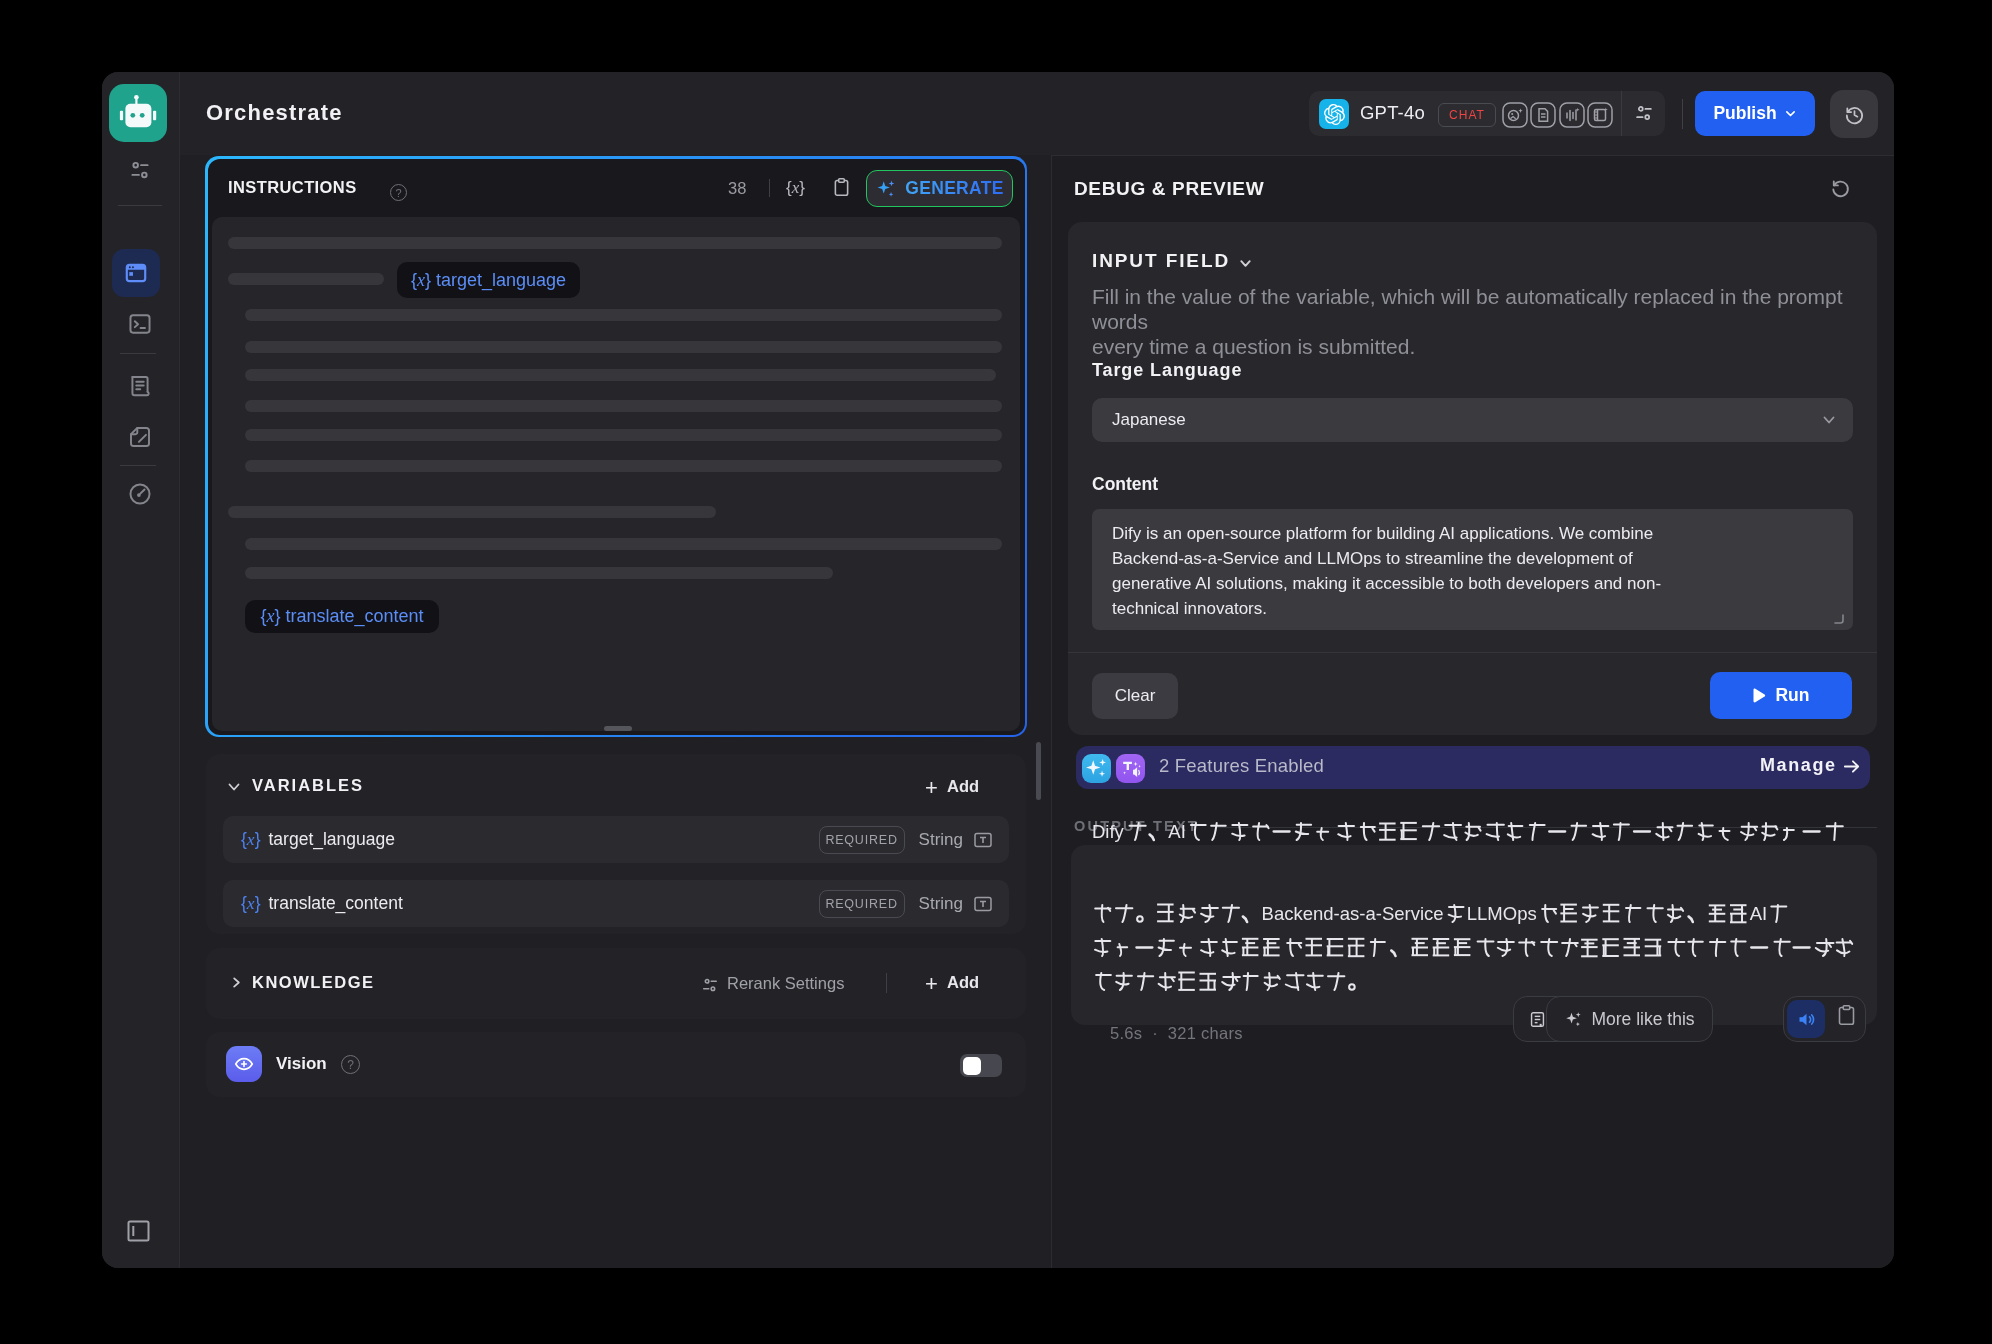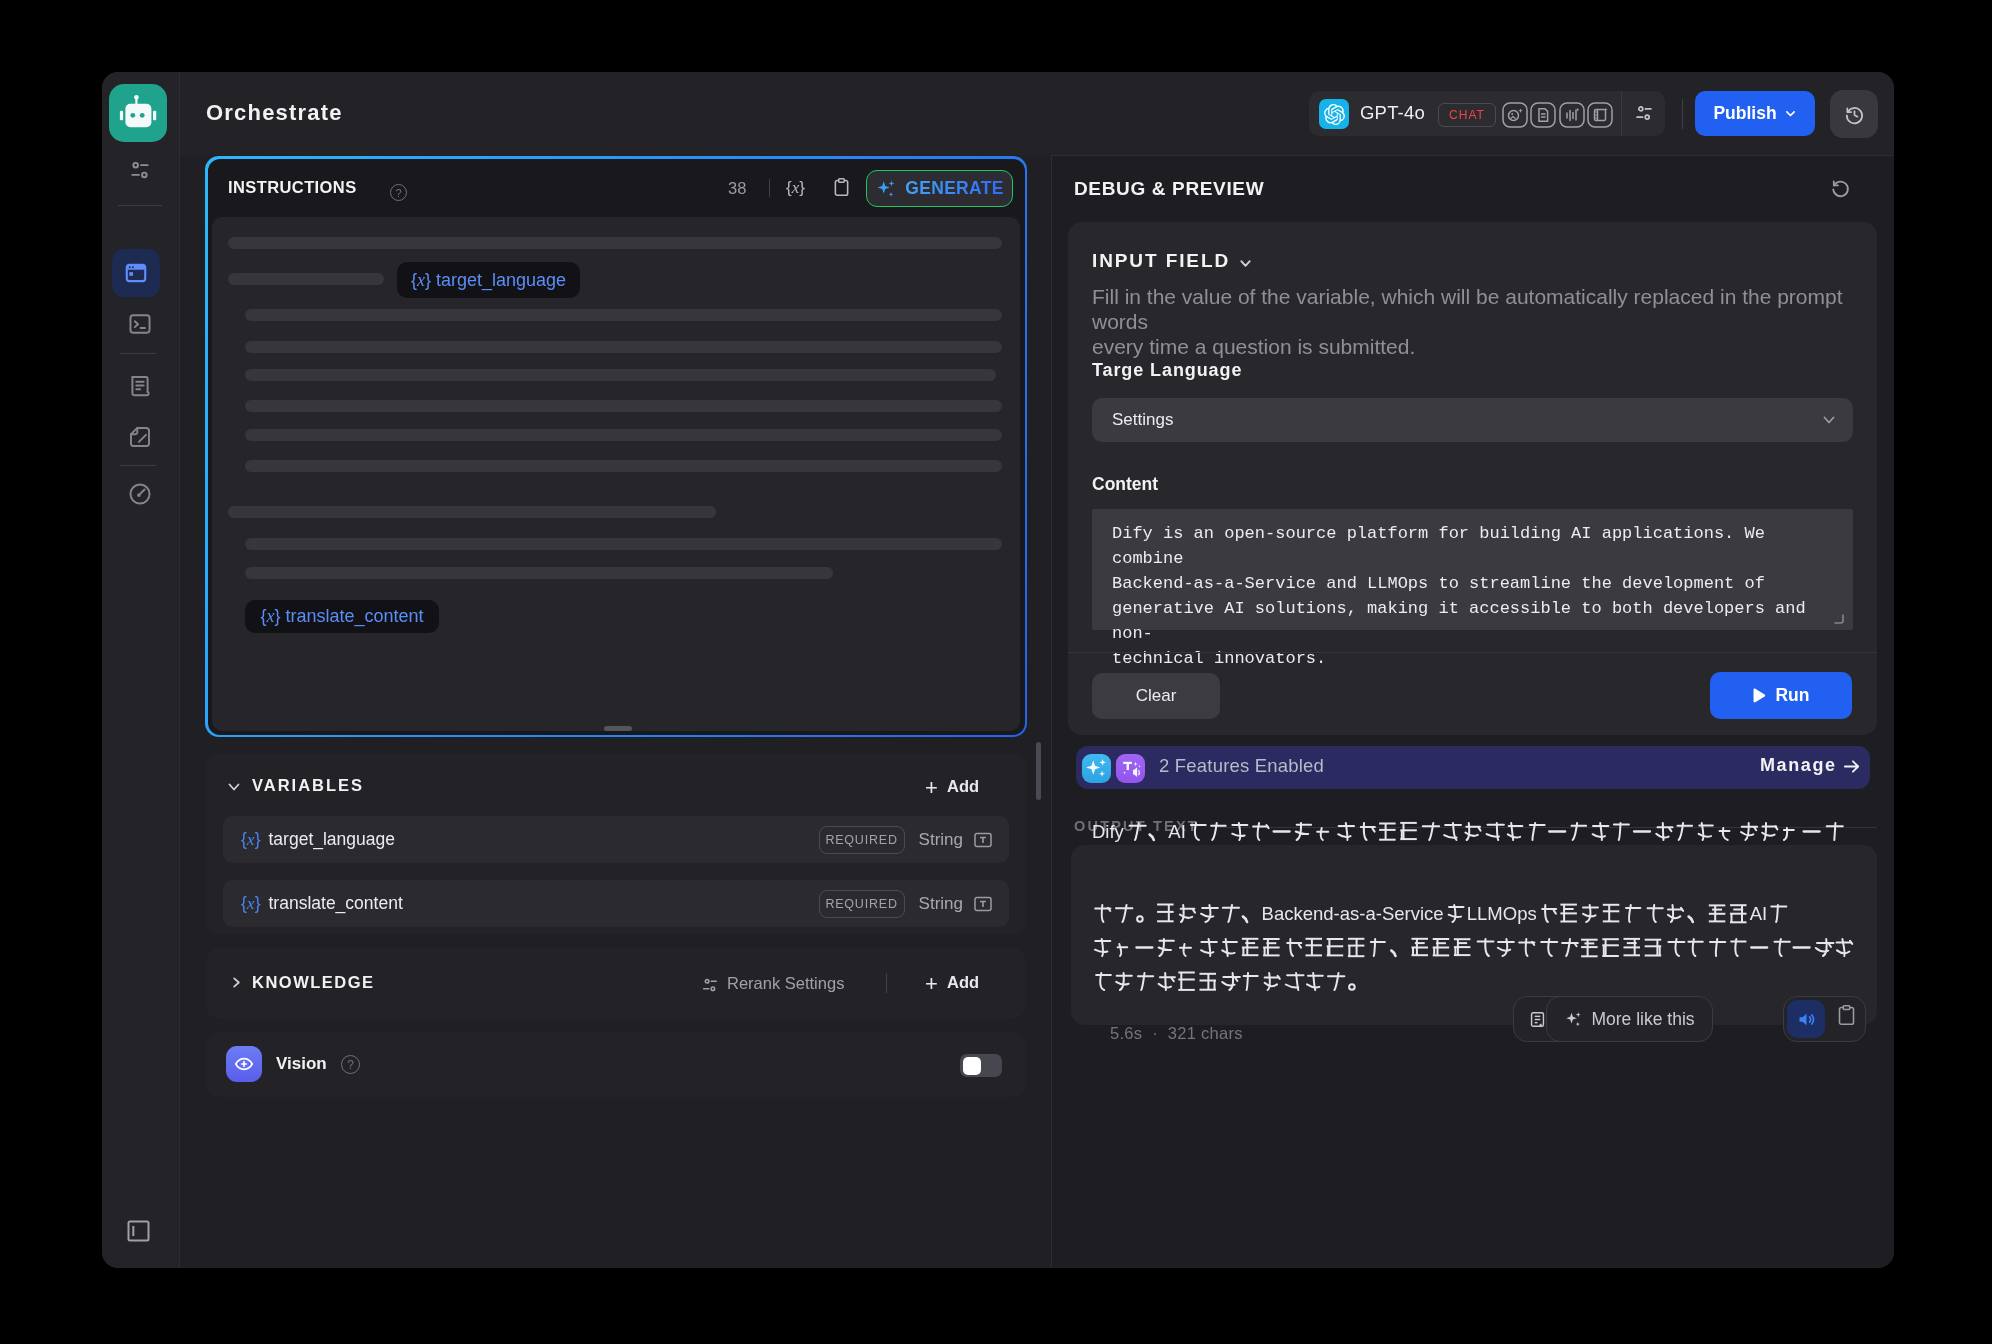--- a/index.html
+++ b/index.html
@@ -285,34 +285,34 @@
   <div class="a" style="left:966px;top:150px;width:809px;height:513px;border-radius:14px;background:#28282c;"></div>
   <div class="a ttl" style="left:990px;top:178px;font-size:19px;letter-spacing:1.9px;">INPUT FIELD</div>
   <div class="a" style="left:1136px;top:184px;width:15px;height:15px;">
     <svg width="15" height="15" viewBox="0 0 16 16" fill="none" stroke="#d0d0d6" stroke-width="2" stroke-linecap="round" stroke-linejoin="round">
         <path d="M3.5 5.5L8 10.5l4.5-5"></path>
       </svg>
   </div>
   <div class="a" style="left:990px;top:212px;width:780px;font-size:21px;line-height:25px;color:#8f8f98;">Fill in the value of the variable, which will be automatically replaced in the prompt words<br>every time a question is submitted.</div>
   <div class="a ttl" style="left:990px;top:288px;font-size:18px;letter-spacing:.9px;">Targe Language</div>
   <div class="a" style="left:990px;top:326px;width:761px;height:44px;border-radius:10px;background:#3a3a3f;display:flex;align-items:center;">
-    <span style="margin-left:20px;font-size:17px;color:#ececf0;">Settings</span>
+    <span style="margin-left:20px;font-size:17px;color:#ececf0;">Japanese</span>
     <svg style="margin-left:auto;margin-right:16px;" width="16" height="16" viewBox="0 0 16 16" fill="none" stroke="#9a9aa2" stroke-width="1.8" stroke-linecap="round" stroke-linejoin="round">
         <path d="M3.5 5.5L8 10.5l4.5-5"></path>
       </svg>
   </div>
   <div class="a ttl" style="left:990px;top:402px;font-size:17.5px;">Content</div>
-  <div class="a" style="left:990px;top:437px;width:761px;height:121px;border-radius:2px;background:#3a3a3f;font-family:Liberation Mono, monospace;">
+  <div class="a" style="left:990px;top:437px;width:761px;height:121px;border-radius:7px;background:#3a3a3f;">
     <div style="position:absolute;left:20px;top:12px;width:730px;font-size:17px;line-height:25px;color:#ececf0;">Dify is an open-source platform for building AI applications. We combine<br>Backend-as-a-Service and LLMOps to streamline the development of<br>generative AI solutions, making it accessible to both developers and non-<br>technical innovators.</div>
     <svg style="position:absolute;right:8px;bottom:5px;" width="12" height="12" viewBox="0 0 12 12" fill="none" stroke="#85858d" stroke-width="1.6" stroke-linecap="round">
         <path d="M2 10h5.5a2.5 2.5 0 0 0 2.5-2.5V2"></path>
       </svg>
   </div>
   <div class="a" style="left:966px;top:580px;width:809px;height:1px;background:#35353a;"></div>
-  <div class="a" style="left:990px;top:601px;width:128px;height:46px;border-radius:10px;background:#3b3b41;color:#ececf0;font-size:17px;display:flex;align-items:center;justify-content:center;">Clear</div>
+  <div class="a" style="left:990px;top:601px;width:86px;height:46px;border-radius:10px;background:#3b3b41;color:#ececf0;font-size:17px;display:flex;align-items:center;justify-content:center;">Clear</div>
   <div class="a" style="left:1608px;top:600px;width:142px;height:47px;border-radius:10px;background:#2160f1;color:#fff;display:flex;align-items:center;justify-content:center;gap:9px;font-size:17.5px;font-weight:bold;">
     <svg width="14" height="16" viewBox="0 0 14 16" fill="#fff">
         <path d="M1.5 1.8c0-.9 1-1.5 1.8-1l9.3 5.7c.8.5.8 1.6 0 2.1L3.3 14.2c-.8.5-1.8-.1-1.8-1z"></path>
       </svg>Run
   </div>
 
   <div class="a" style="left:974px;top:674px;width:794px;height:43px;border-radius:12px;background:#2b2a61;"></div>
   <div class="a" style="left:980px;top:682px;width:29px;height:29px;border-radius:9px;background:linear-gradient(180deg,#3fb9ef,#2da3e2);display:flex;align-items:center;justify-content:center;">
     <svg width="23" height="23" viewBox="0 0 24 24" fill="#f2f6fd">
         <path d="M8.6 3.4l1.9 5.6 5.6 1.9-5.6 1.9-1.9 5.6-1.9-5.6-5.6-1.9 5.6-1.9z"></path>

